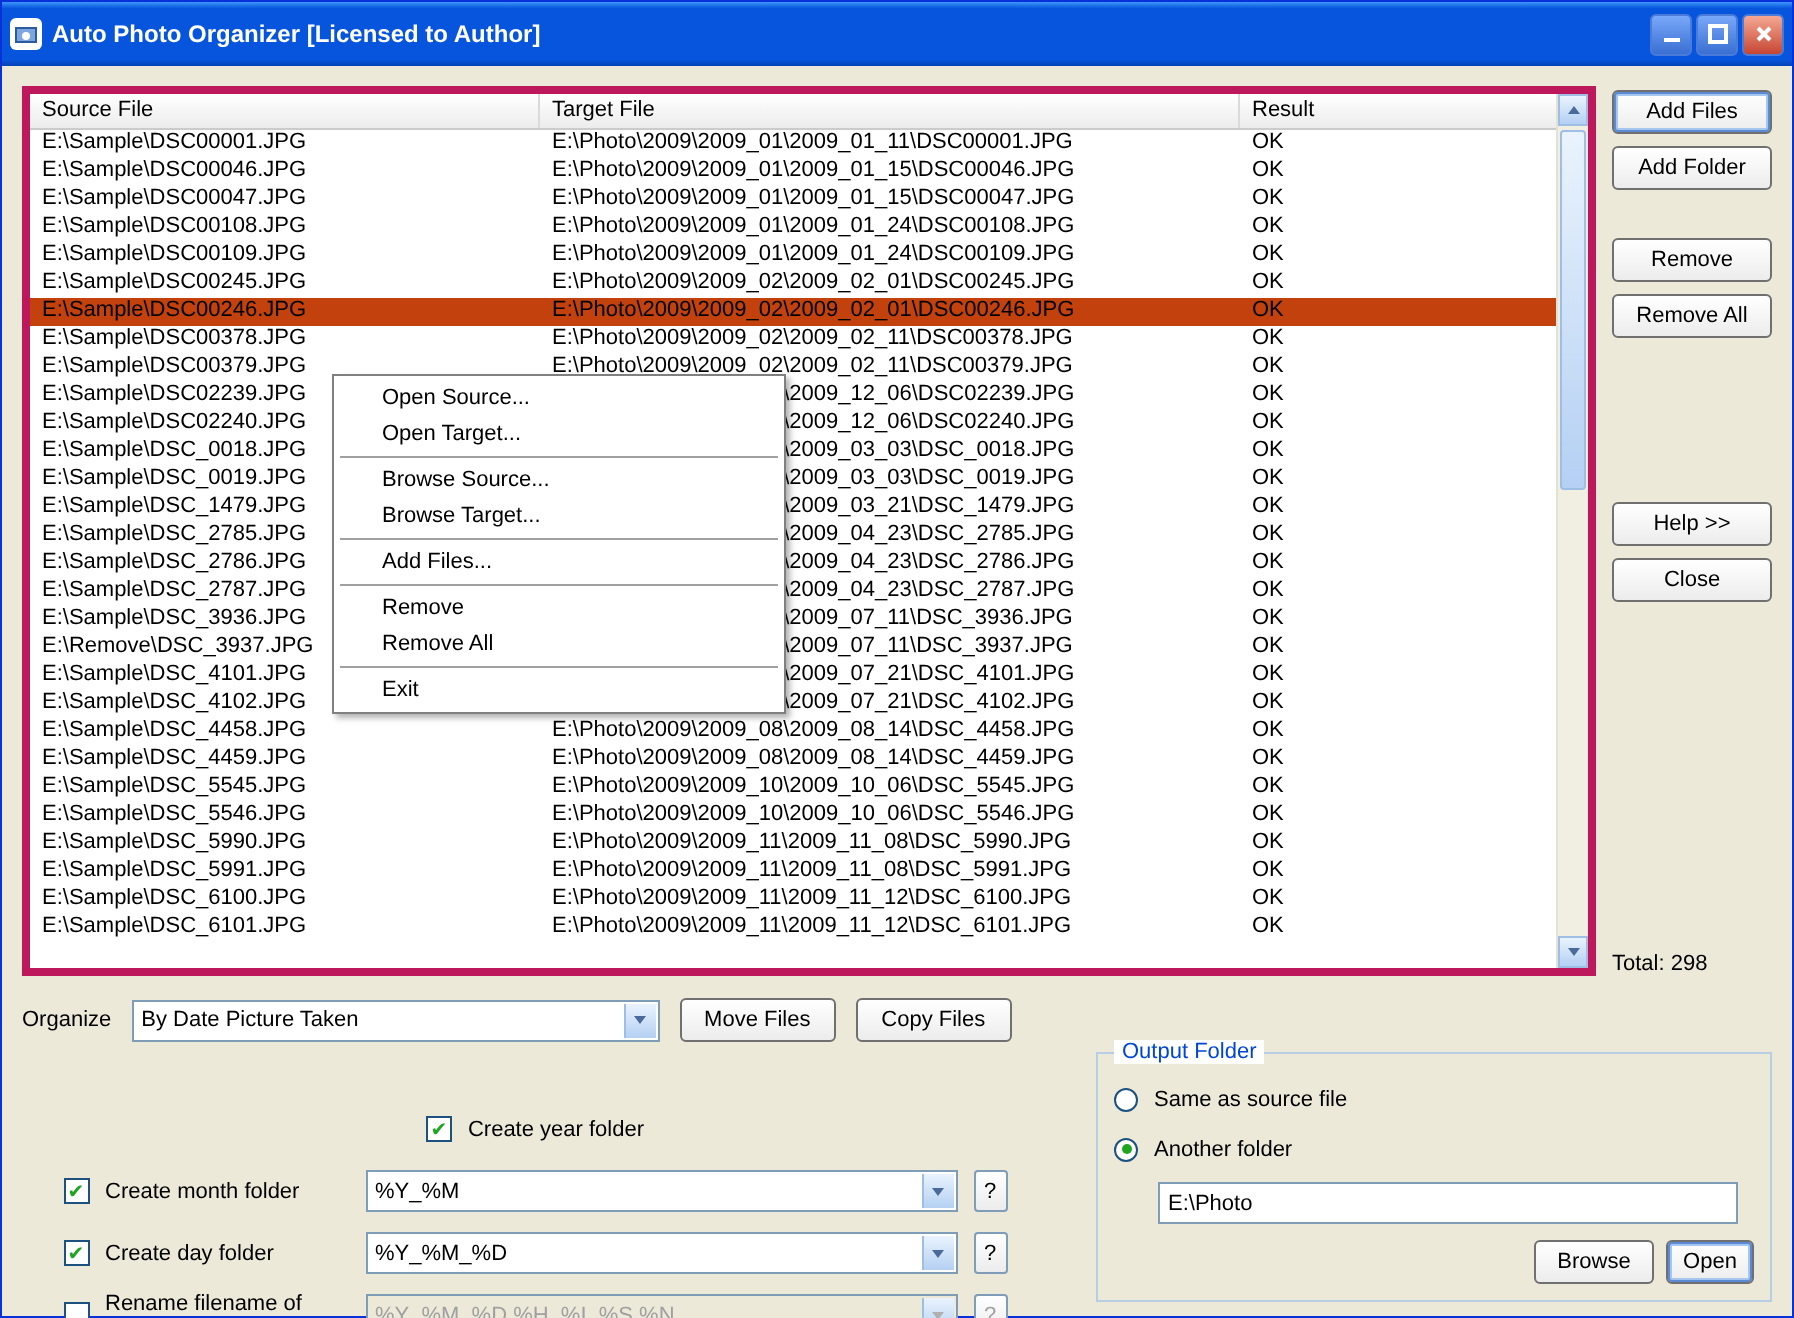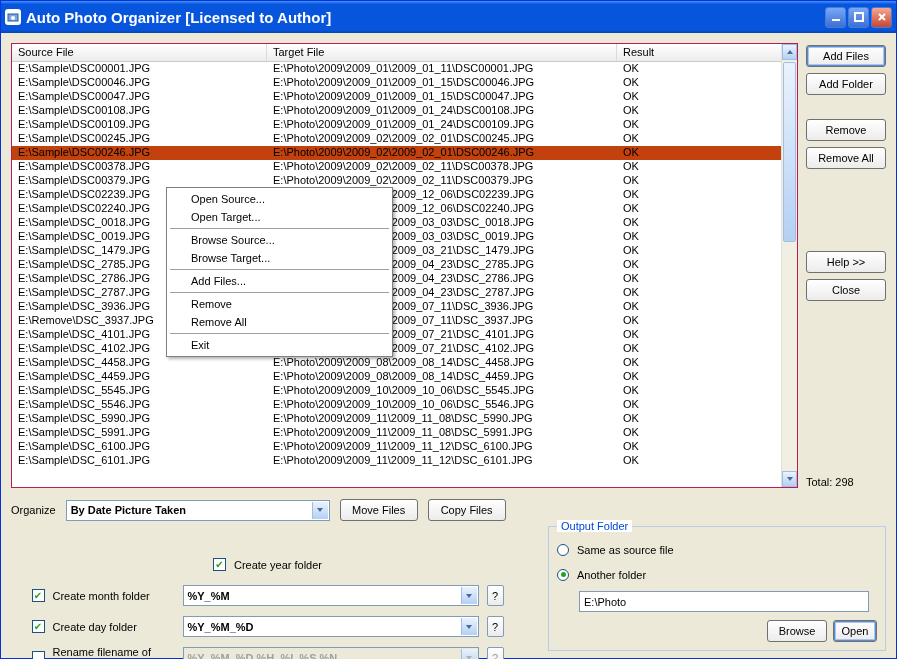--- a/index.html
+++ b/index.html
@@ -19,21 +19,21 @@
   flex-direction: column;
 }
 .titlebar {
   height: 29px;
   background: linear-gradient(to bottom, #3E95FB 0%, #0855DD 10%, #0855DD 90%, #0543B6 100%);
   display: flex;
   align-items: center;
   padding: 16px 4px;
   color: white;
   font-weight: bold;
-  font-size: 15px;
+  font-size: 12px;
 }
 .titlebar-icon {
   width: 16px;
   height: 16px;
   background: #FFF;
   border-radius: 3px;
   margin-right: 5px;
   display:flex;align-items:center;justify-content:center;
 }
 .titlebar-title { flex: 1; }
@@ -54,21 +54,21 @@
   flex-direction:column;
   position:relative;
 }
 .toprow {
   display:flex;
   gap:8px;
   height: 445px;
 }
 .listwrap {
   flex:1;
-  border:1px solid #be185d;
+  border:4px solid #be185d;
   background:#fff;
   display:flex;
   flex-direction:column;
   position:relative;
 }
 .listheader {
   display:flex;
   background: linear-gradient(to bottom, #FFFFFF, #ECECEC);
   border-bottom:1px solid #CBCBCB;
   height:18px;
@@ -144,21 +144,21 @@
   height:24px;
 }
 .combo, .textinput {
   border:1px solid #7F9DB9;
   background:#fff;
   height:21px;
   padding:2px 4px;
   font-size:11px;
   display:flex;align-items:center;
 }
-.combo { position:relative;font-weight:bold; }
+.combo { position:relative; }
 .combo .ddbtn {
   position:absolute; right:1px; top:1px; bottom:1px;
   width:16px;
   background: linear-gradient(to bottom, #EAF3FD, #B4D0F3);
   border-left:1px solid #9FBEE5;
   display:flex;align-items:center;justify-content:center;
 }
 .checksection { margin-top:28px; display:flex; flex-direction:column; gap:10px;align-items:center;}
 .checkrow { display:flex; align-items:center; gap:8px; height:21px;}
 .checkbox {

